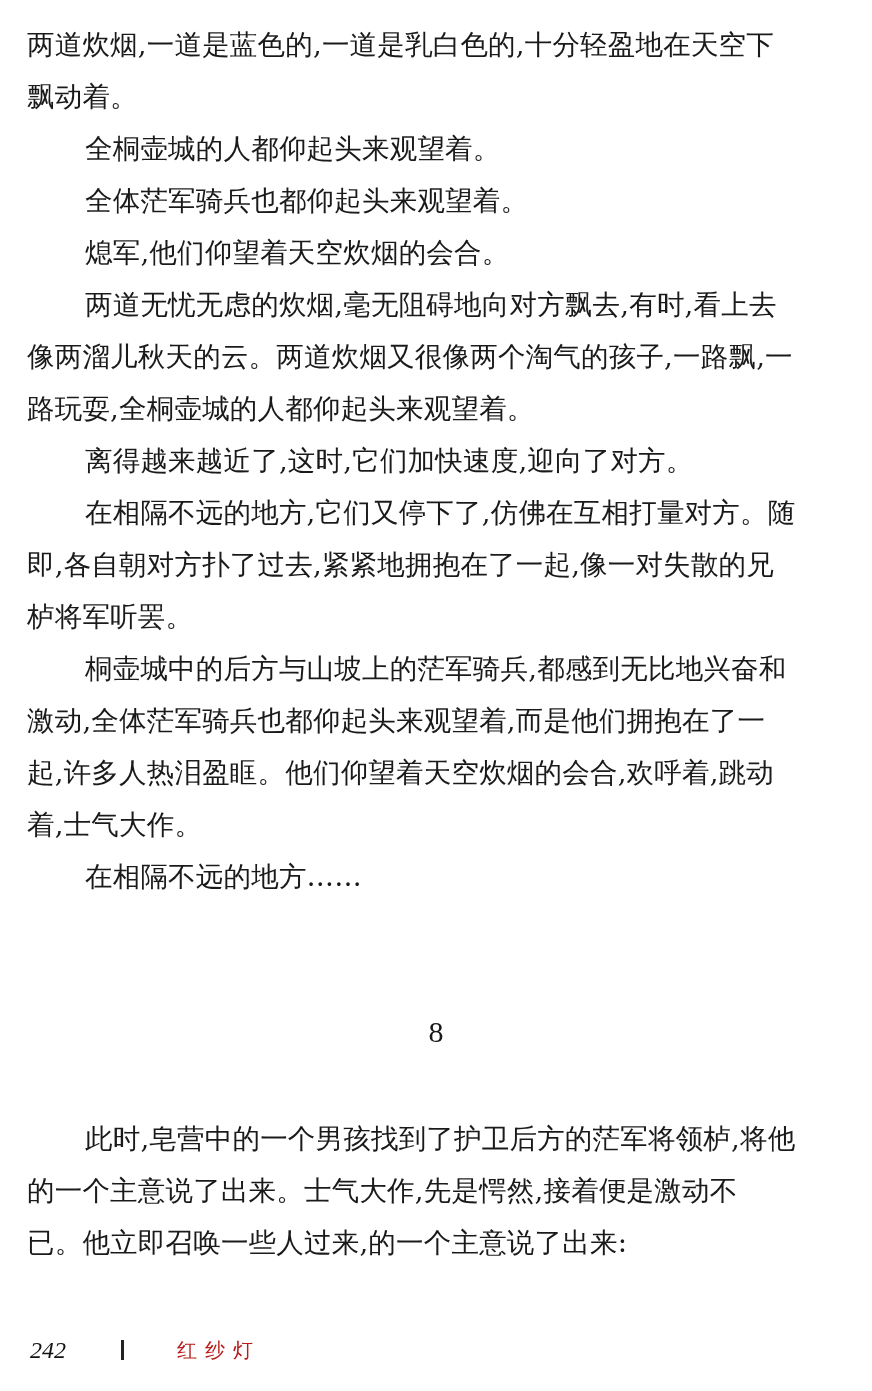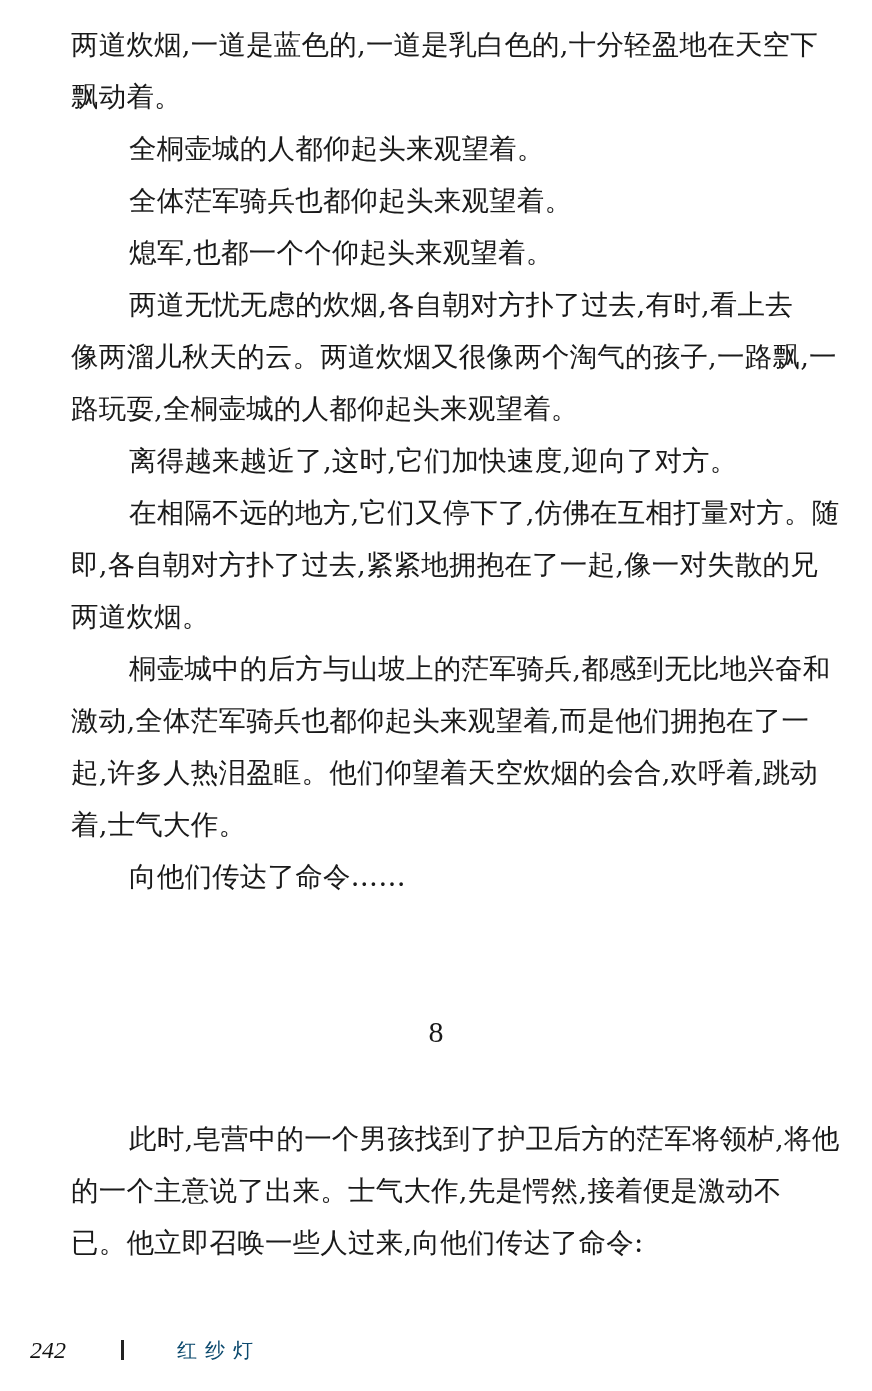--- a/index.html
+++ b/index.html
@@ -22,21 +22,20 @@
       width: 816px;
     }
     .line {
       position: absolute;
       left: 0;
       height: 52px;
       font-size: 27.5px;
       line-height: 52px;
       white-space: nowrap;
       letter-spacing: 0.2px;
-      margin-left: 44px;
     }
     .indent { left: 58px; }
     .section-number {
       position: absolute;
       left: 0;
       width: 872px;
       top: 1008px;
       text-align: center;
       font-family: "Liberation Serif", "DejaVu Serif", serif;
       font-size: 30px;
@@ -60,49 +59,49 @@
     .footer-divider {
       width: 3px;
       height: 20px;
       background: #222;
       margin-left: 24px;
       margin-right: 22px;
     }
     .book-title {
       font-family: "DejaVu Sans", "Liberation Sans", sans-serif;
       font-size: 20px;
-      color: #0c4a6e;
+      color: #b91c1c;
       letter-spacing: 8px;
     }
   </style>
 </head>
 <body>
 
 <div class="page">
   <div class="line" style="top:0px">两道炊烟,一道是蓝色的,一道是乳白色的,十分轻盈地在天空下</div>
   <div class="line" style="top:52px">飘动着。</div>
   <div class="line indent" style="top:104px">全桐壶城的人都仰起头来观望着。</div>
   <div class="line indent" style="top:156px">全体茫军骑兵也都仰起头来观望着。</div>
-  <div class="line indent" style="top:208px">熄军,也都一个个仰起头来观望着。</div>
-  <div class="line indent" style="top:260px">两道无忧无虑的炊烟,各自朝对方扑了过去,有时,看上去</div>
+  <div class="line indent" style="top:208px">熄军,他们仰望着天空炊烟的会合。</div>
+  <div class="line indent" style="top:260px">两道无忧无虑的炊烟,毫无阻碍地向对方飘去,有时,看上去</div>
   <div class="line" style="top:312px">像两溜儿秋天的云。两道炊烟又很像两个淘气的孩子,一路飘,一</div>
   <div class="line" style="top:364px">路玩耍,全桐壶城的人都仰起头来观望着。</div>
   <div class="line indent" style="top:416px">离得越来越近了,这时,它们加快速度,迎向了对方。</div>
   <div class="line indent" style="top:468px">在相隔不远的地方,它们又停下了,仿佛在互相打量对方。随</div>
   <div class="line" style="top:520px">即,各自朝对方扑了过去,紧紧地拥抱在了一起,像一对失散的兄</div>
-  <div class="line" style="top:572px">两道炊烟。</div>
+  <div class="line" style="top:572px">栌将军听罢。</div>
   <div class="line indent" style="top:624px">桐壶城中的后方与山坡上的茫军骑兵,都感到无比地兴奋和</div>
   <div class="line" style="top:676px">激动,全体茫军骑兵也都仰起头来观望着,而是他们拥抱在了一</div>
   <div class="line" style="top:728px">起,许多人热泪盈眶。他们仰望着天空炊烟的会合,欢呼着,跳动</div>
   <div class="line" style="top:780px">着,士气大作。</div>
-  <div class="line indent" style="top:832px">向他们传达了命令……</div>
+  <div class="line indent" style="top:832px">在相隔不远的地方……</div>
 
   <div class="line indent" style="top:1094px">此时,皂营中的一个男孩找到了护卫后方的茫军将领栌,将他</div>
   <div class="line" style="top:1146px">的一个主意说了出来。士气大作,先是愕然,接着便是激动不</div>
-  <div class="line" style="top:1198px">已。他立即召唤一些人过来,向他们传达了命令:</div>
+  <div class="line" style="top:1198px">已。他立即召唤一些人过来,的一个主意说了出来:</div>
 </div>
 
 <div class="section-number">8</div>
 
 <div class="footer">
   <span class="page-num">242</span>
   <span class="footer-divider"></span>
   <span class="book-title">红纱灯</span>
 </div>
 

